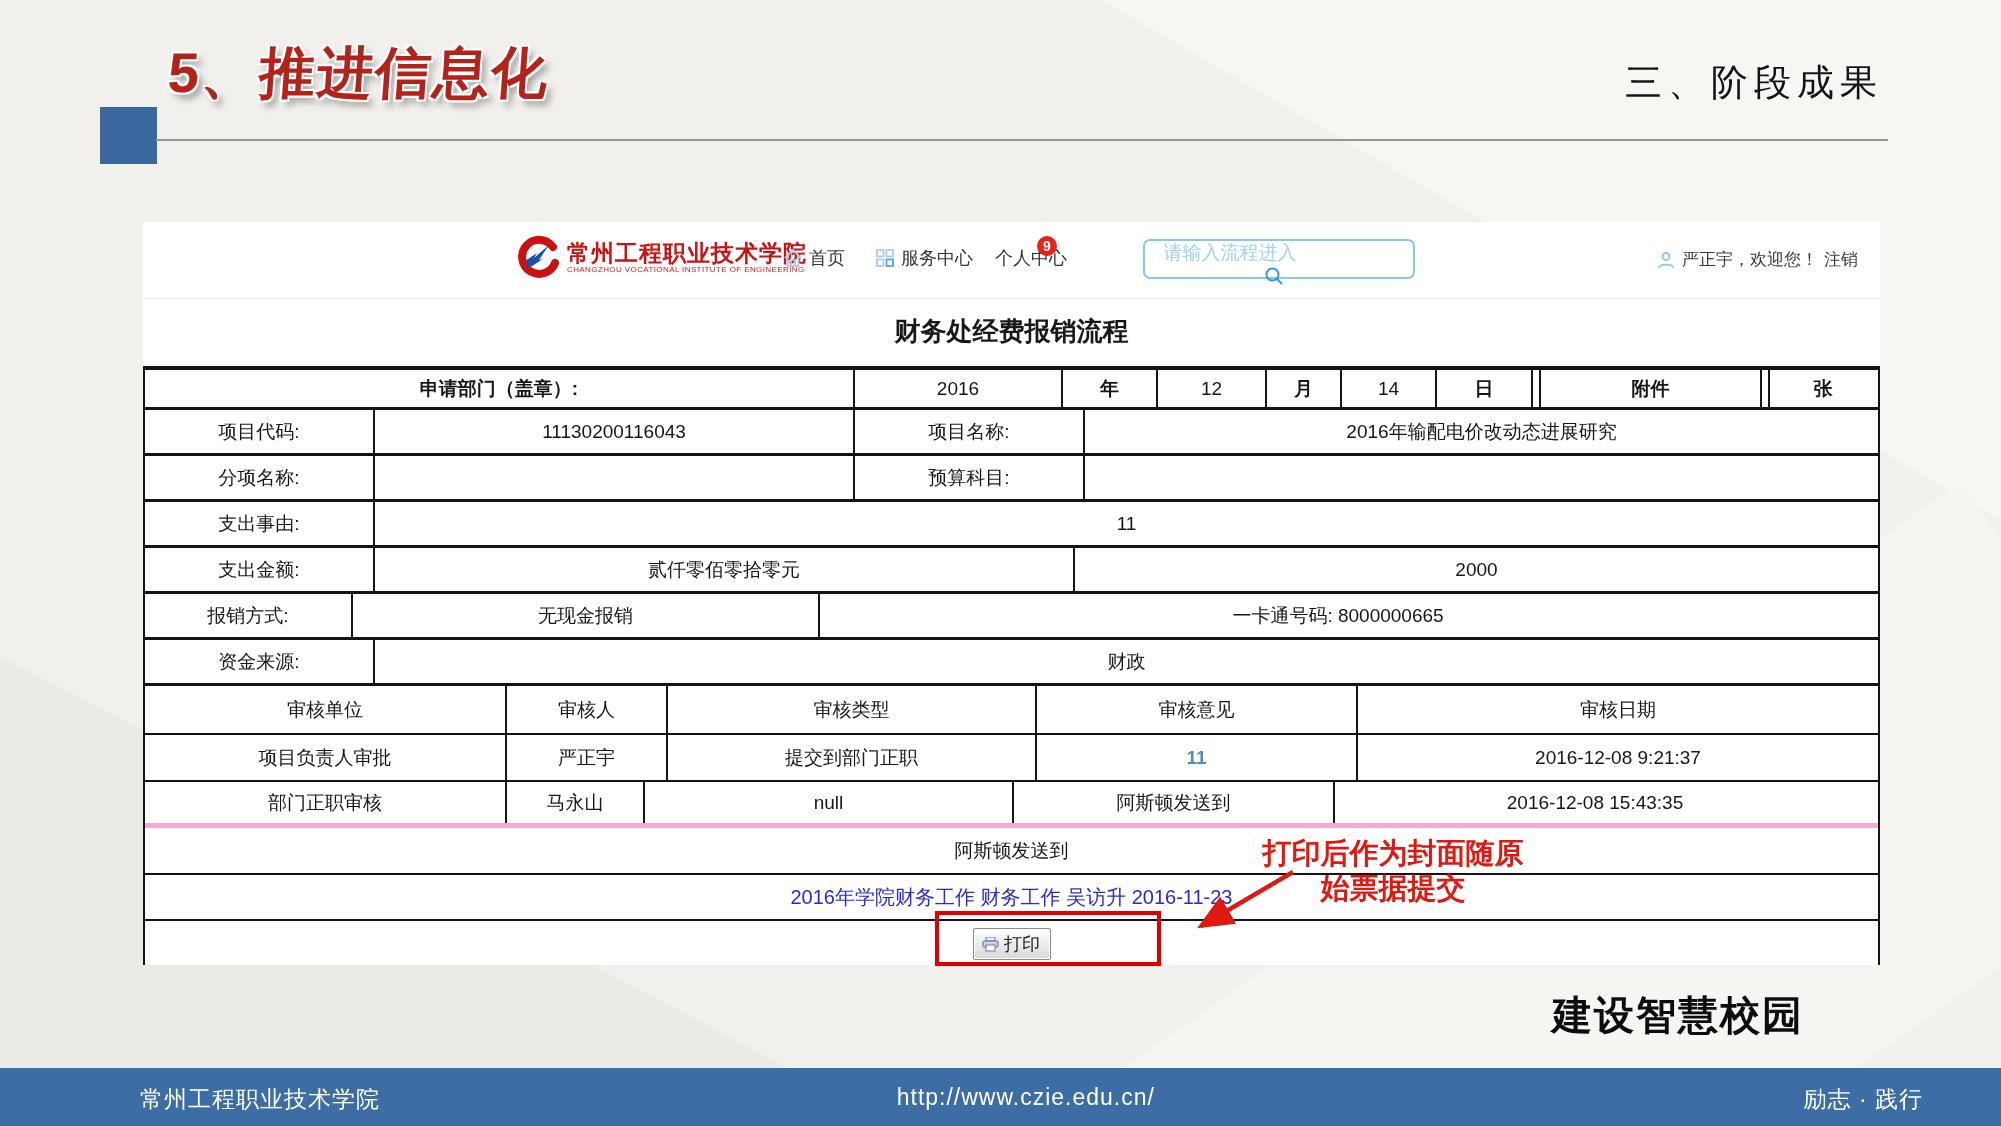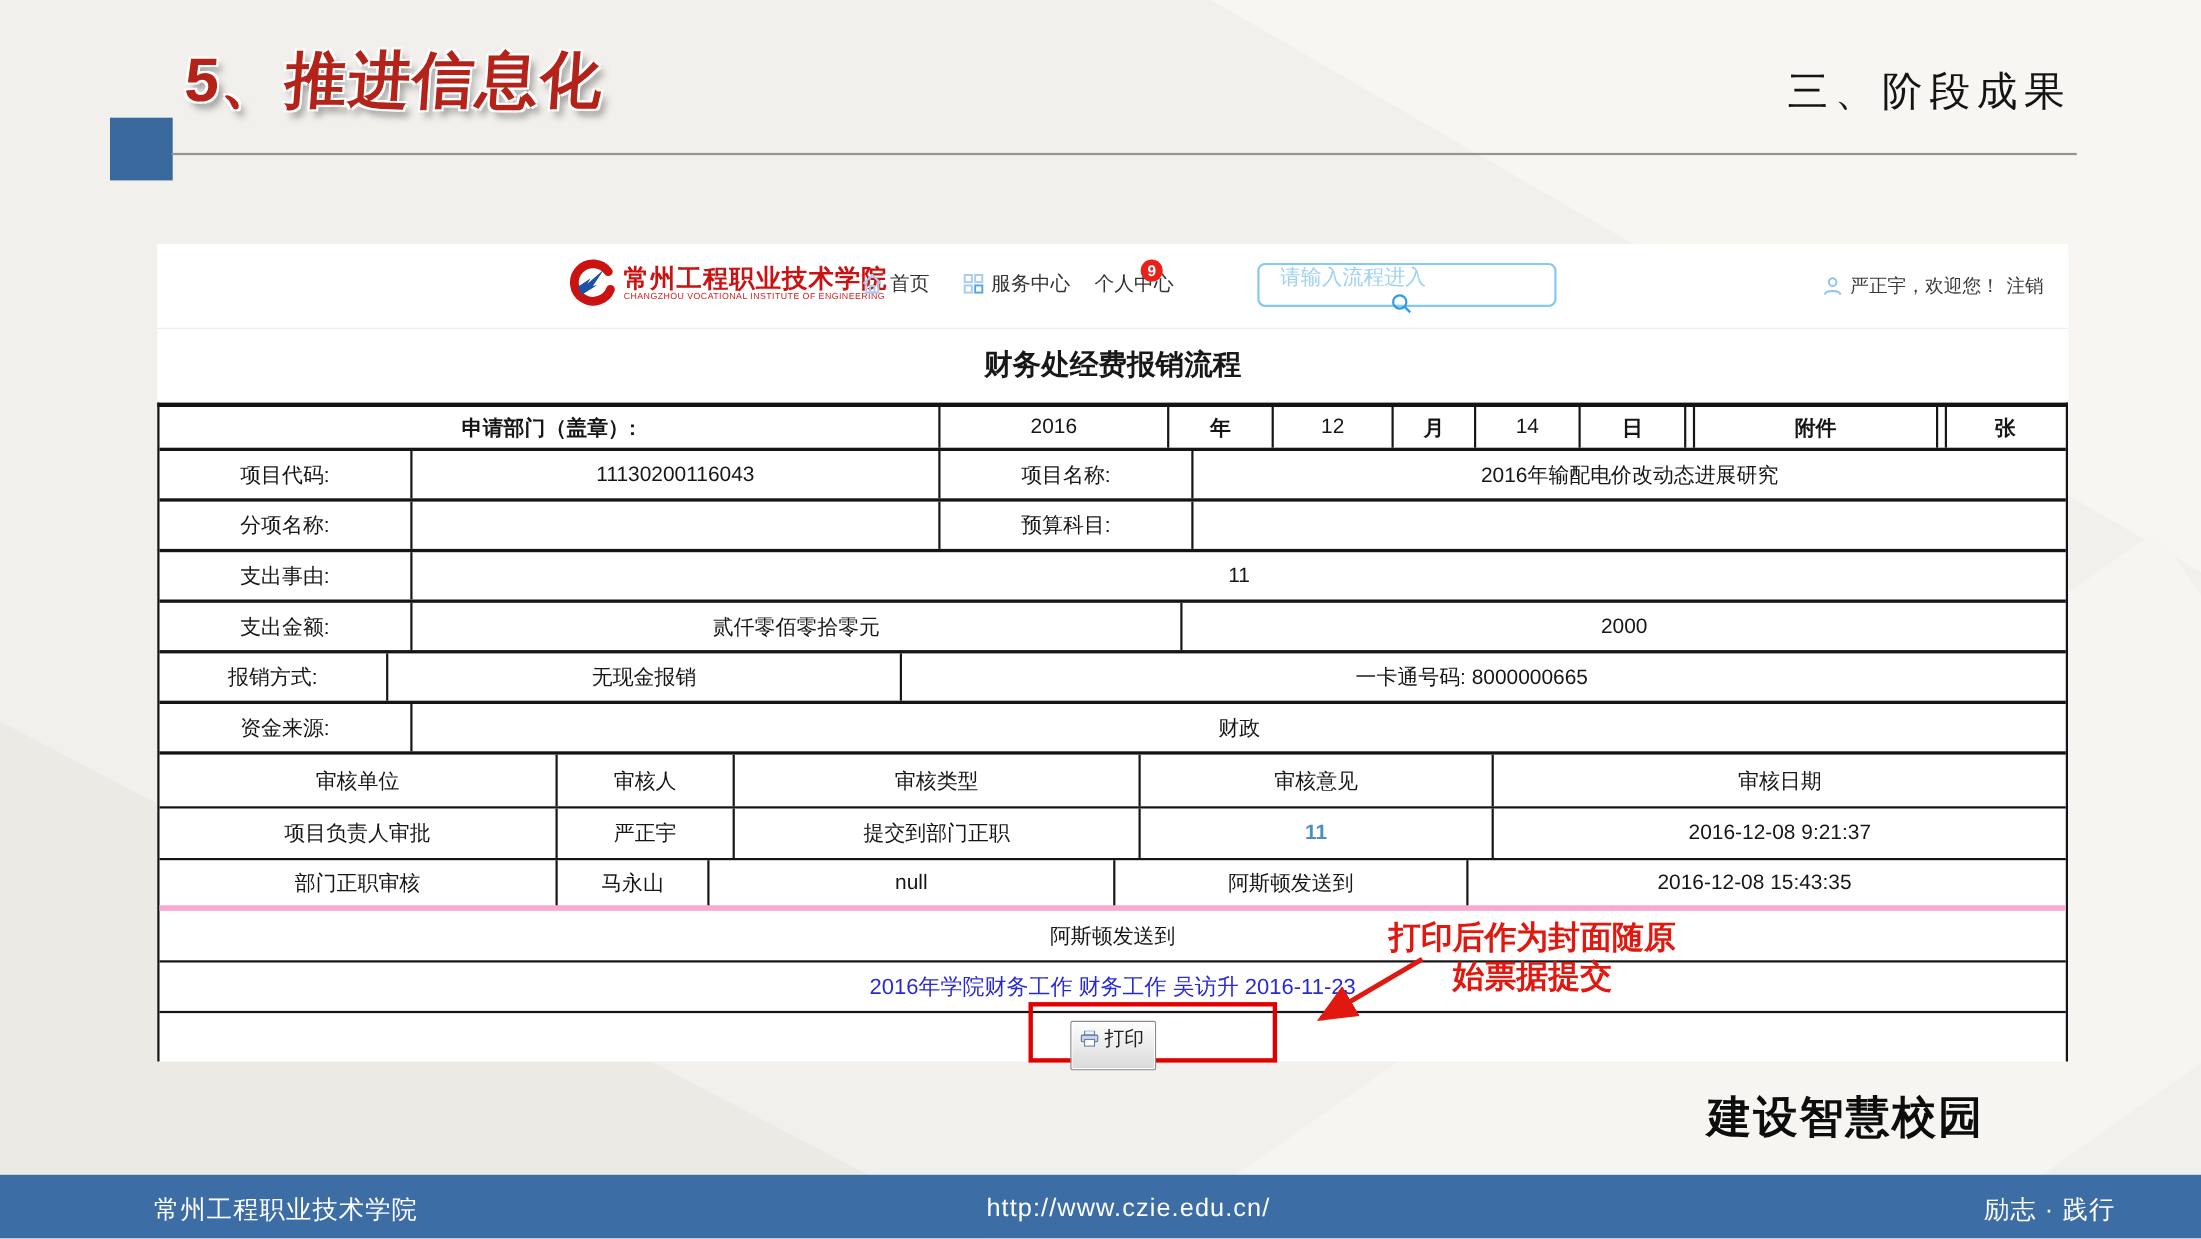--- a/index.html
+++ b/index.html
@@ -58,21 +58,21 @@
   .sp{width:8px;}
   .bb3{border-bottom:3px solid #141414;} .bb2{border-bottom:2px solid #141414;} .bb5{border-bottom:5px solid #f9a8d4;}
   .h40{height:40px;} .h46{height:46px;} .h49{height:49px;font-family:Liberation Serif, serif;} .h47{height:47px;} .h44{height:44px;}
   .bold{font-weight:bold;}
   .blue-val{color:#4a8fbf;font-weight:bold;}
   .flink{color:#2a2ad4;cursor:pointer;font-size:20px;}
 
   
   #print-btn{position:absolute;left:973px;top:928px;z-index:6;display:flex;align-items:center;gap:5px;
       font-size:18px;color:#222;background:linear-gradient(#fefefe,#d9d9d9);border:1px solid #8a8a8a;
-      border-radius:2px;padding:3px 10px 16px 8px;cursor:pointer;box-shadow:inset 0 0 0 1px #fff;}
+      border-radius:2px;padding:3px 10px 3px 8px;cursor:pointer;box-shadow:inset 0 0 0 1px #fff;}
   #red-rect{position:absolute;left:935px;top:911px;width:226px;height:55px;border:4px solid #e00000;
       box-sizing:border-box;z-index:5;pointer-events:none;}
   #annotation{position:absolute;left:1228px;top:836px;width:330px;text-align:center;z-index:6;
       color:#e01810;font-size:29px;font-weight:bold;line-height:35px;pointer-events:none;}
   #arrow-svg{position:absolute;left:1175px;top:856px;z-index:6;pointer-events:none;}
 </style>
 </head>
 <body>
 
 <div class="shape" id="bg-tri-tr"></div>

